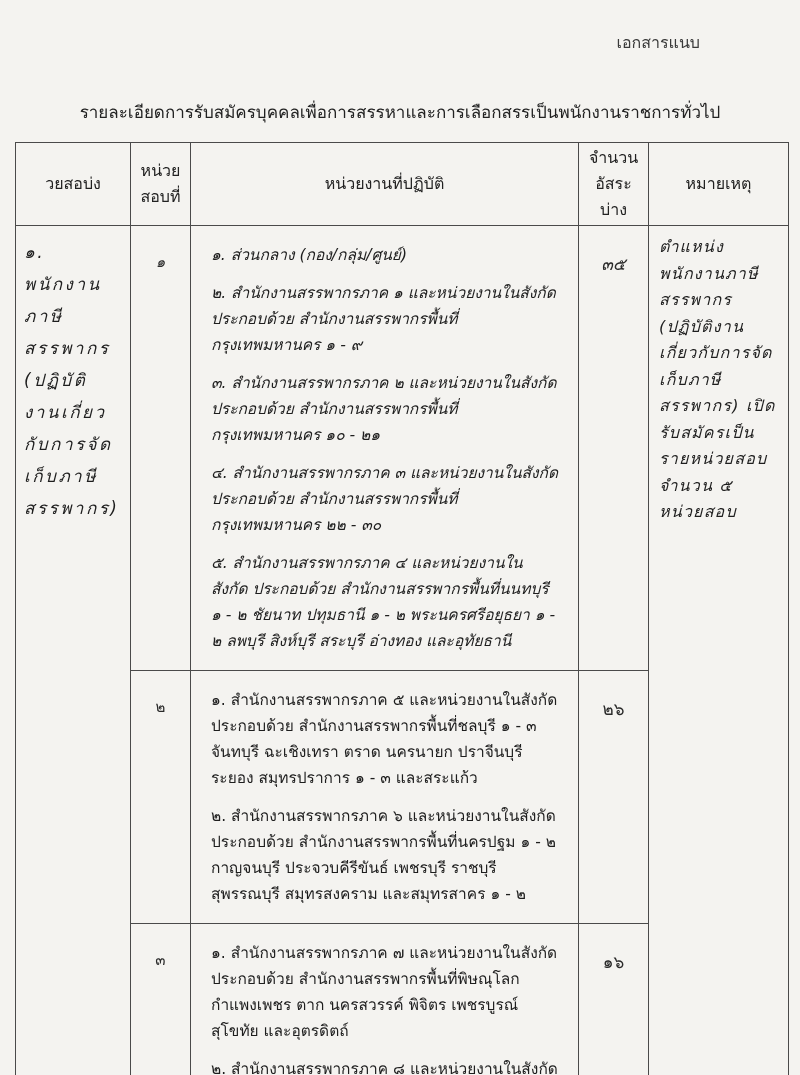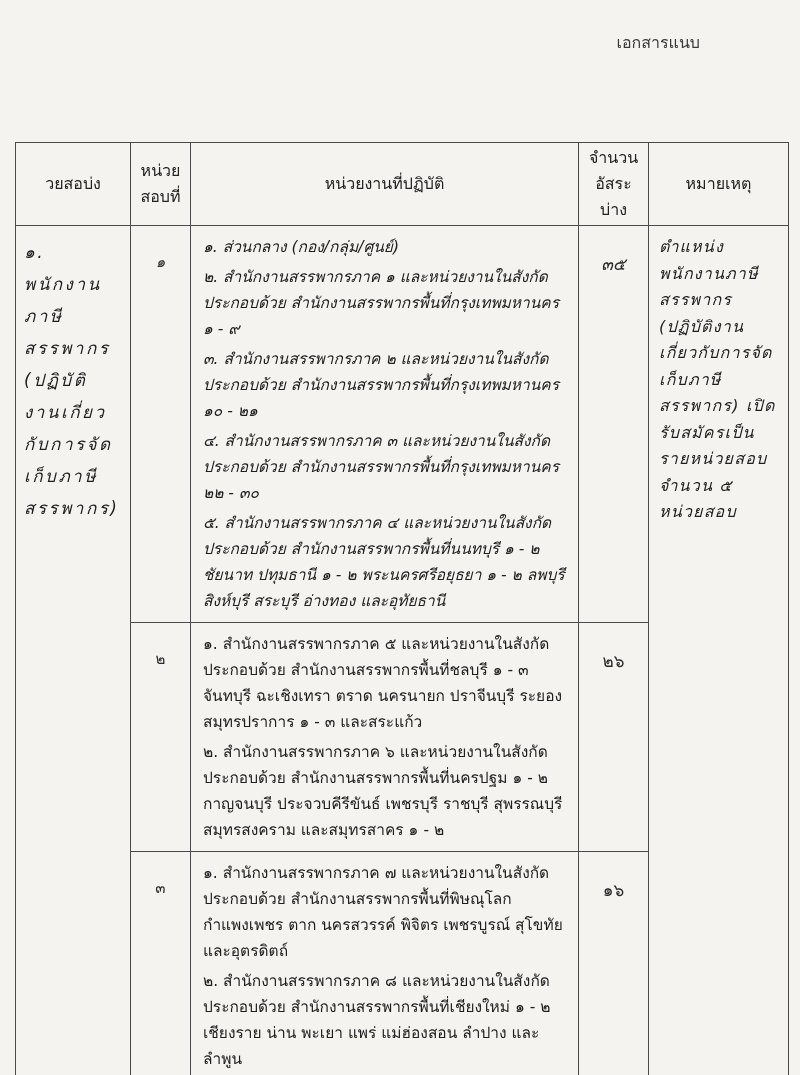--- a/index.html
+++ b/index.html
@@ -66,21 +66,21 @@
     text-align: center;
     padding-top: 24px;
     font-size: 15px;
   }
   .work-cell {
     padding: 4px 8px 4px 8px;
     font-size: 15.5px;
     line-height: 26px;
     color: #1e1e1e;
   }
-  .work-cell p { margin: 4px; }
+  .work-cell p { margin: 12px; }
   .vac-cell {
     text-align: center;
     padding-top: 24px;
     font-size: 17px;
   }
   .remark-cell {
     padding: 8px 8px 6px 10px;
     font-size: 16px;
     line-height: 26.5px;
     letter-spacing: 1.2px;
@@ -91,20 +91,21 @@
   tr.row-3 { height: 172px; }
   tr.row-4 { height: 179px; }
 </style>
 </head>
 <body>
 
 <div class="page">
 
   <div class="corner-note">เอกสารแนบ</div>
 
+  <div class="doc-title">รายละเอียดการรับสมัครบุคคลเพื่อการสรรหาและการเลือกสรรเป็นพนักงานราชการทั่วไป</div>
 
   <table class="doc-table">
     <colgroup>
       <col style="width:115px">
       <col style="width:60px">
       <col style="width:388px">
       <col style="width:70px">
       <col style="width:140px">
     </colgroup>
     <thead>

